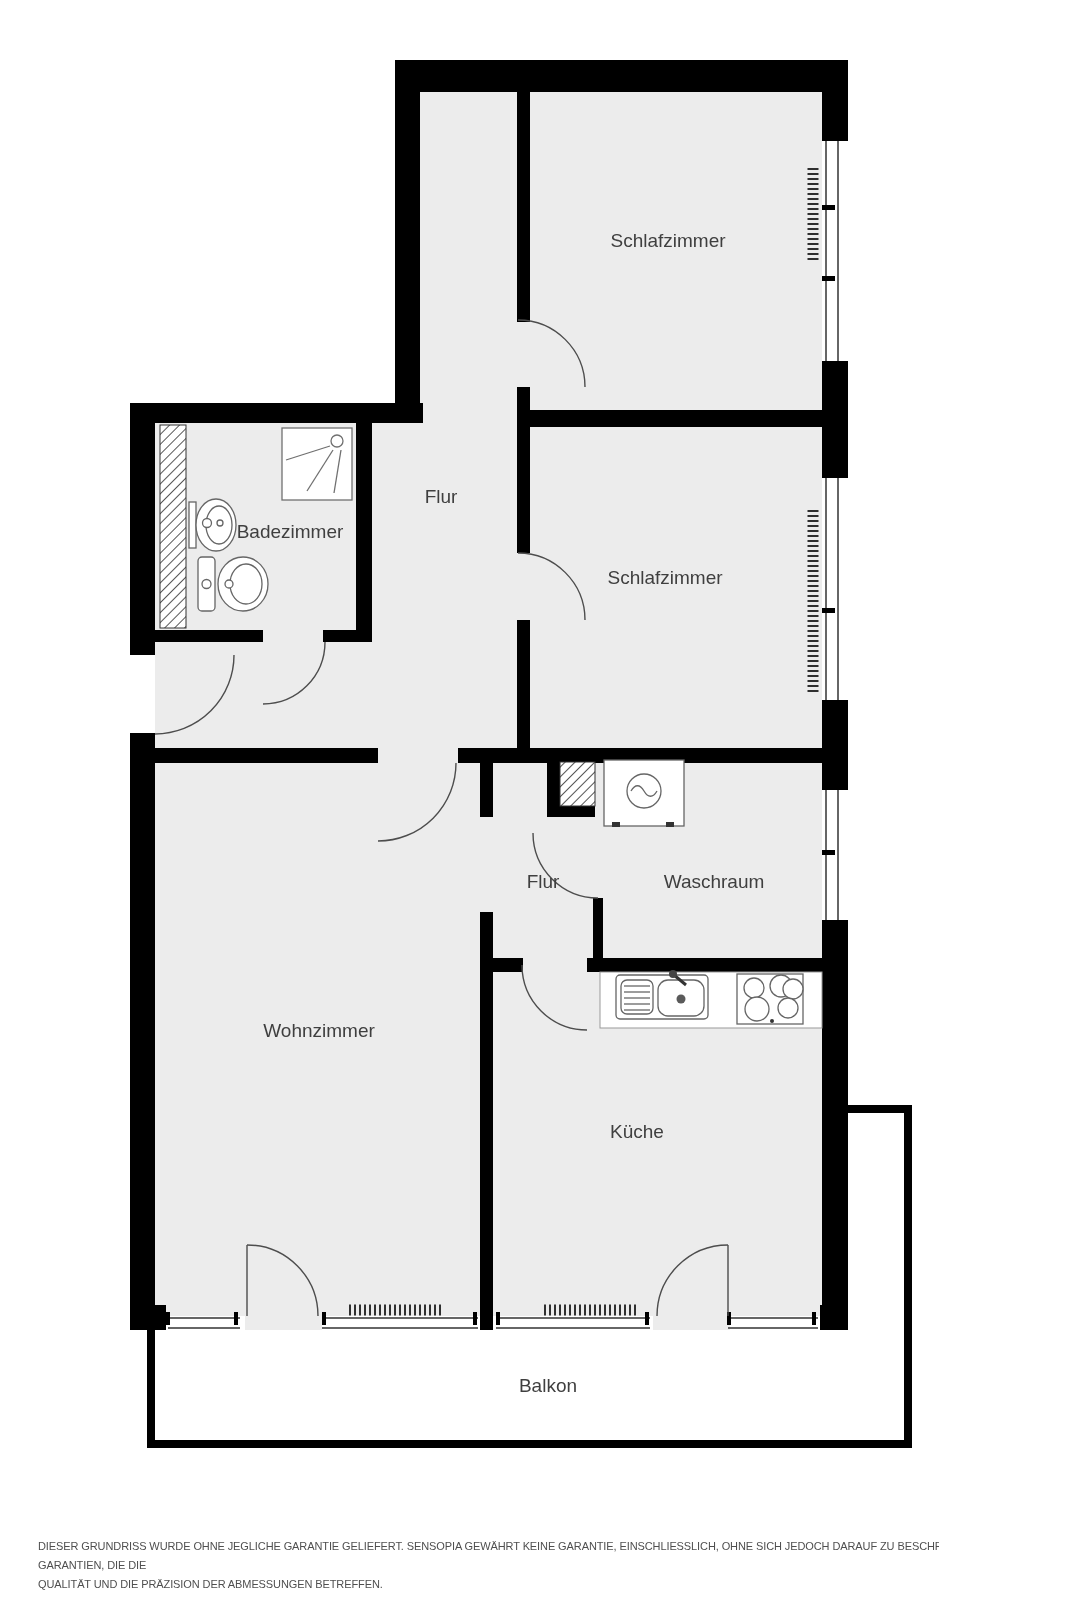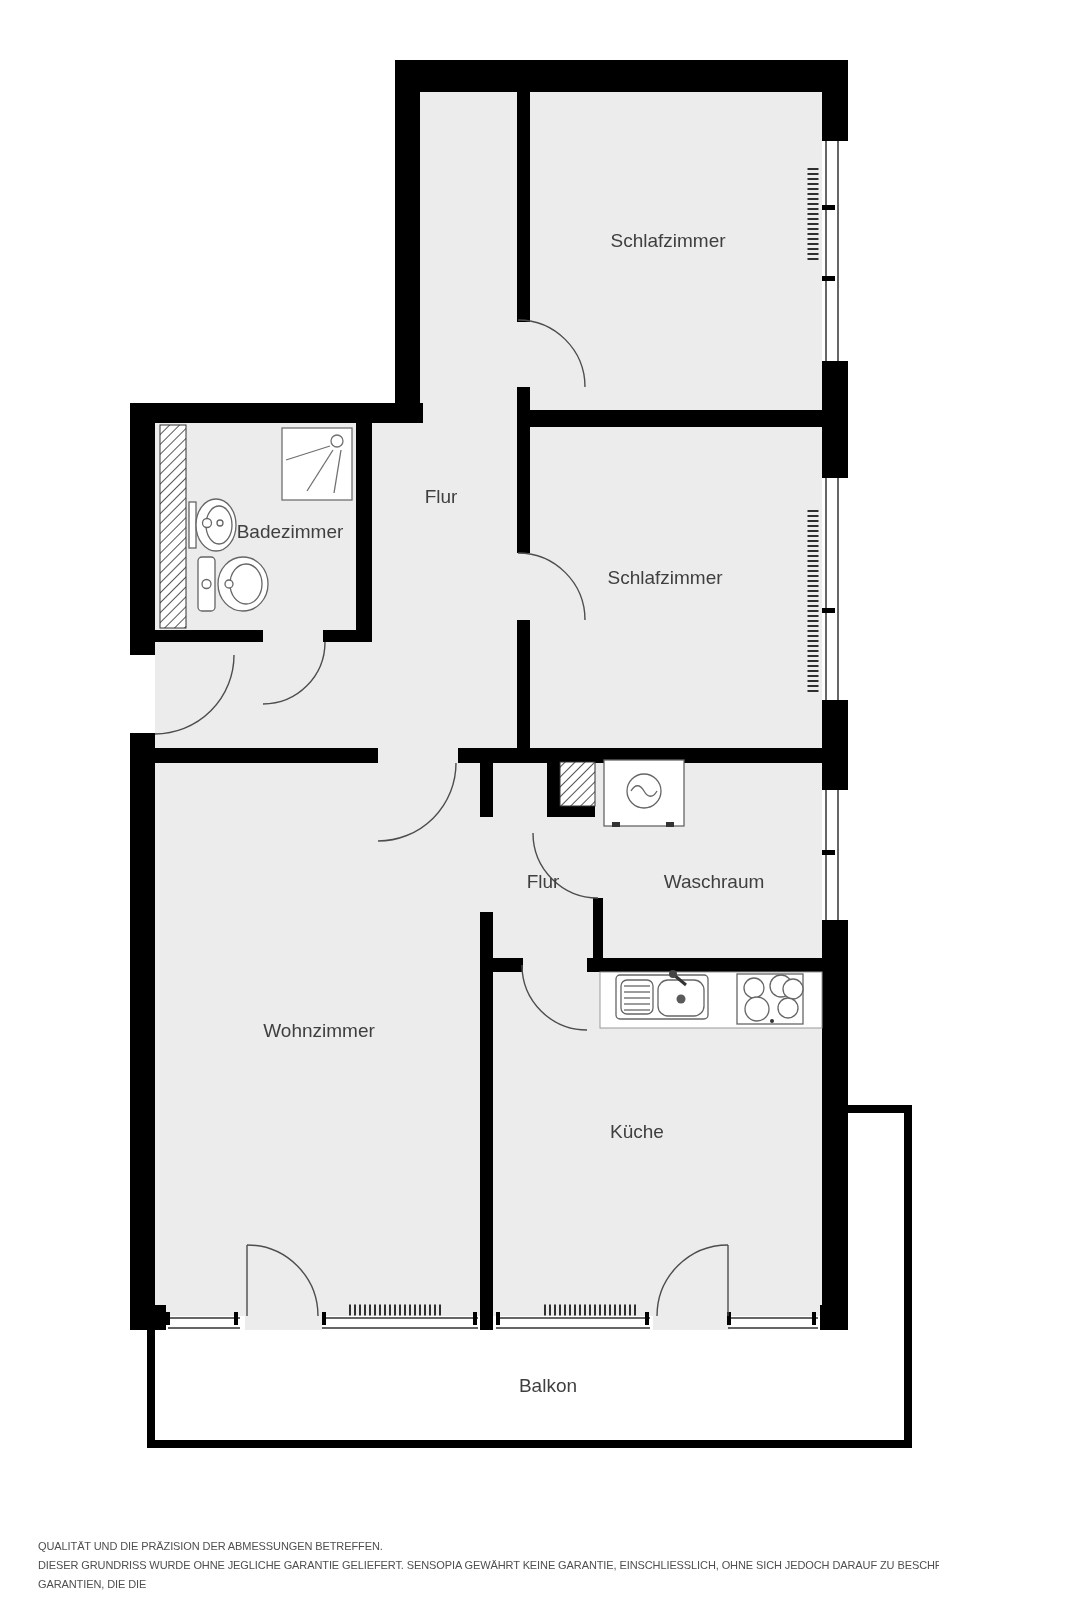--- a/index.html
+++ b/index.html
@@ -184,16 +184,16 @@
     <text class="room-label" x="290" y="538">Badezimmer</text>
     <text class="room-label" x="543" y="888">Flur</text>
     <text class="room-label" x="714" y="888">Waschraum</text>
     <text class="room-label" x="319" y="1037">Wohnzimmer</text>
     <text class="room-label" x="637" y="1138">Küche</text>
     <text class="room-label" x="548" y="1392">Balkon</text>
   </g>
 </svg>
 
 <div class="disclaimer">
+  <span>DIESER GRUNDRISS WURDE OHNE JEGLICHE GARANTIE GELIEFERT. SENSOPIA GEWÄHRT KEINE GARANTIE, EINSCHLIESSLICH, OHNE SICH JEDOCH DARAUF ZU BESCHRÄNKEN, GARANTIEN, DIE DIE</span>
   <span>QUALITÄT UND DIE PRÄZISION DER ABMESSUNGEN BETREFFEN.</span>
-  <span>DIESER GRUNDRISS WURDE OHNE JEGLICHE GARANTIE GELIEFERT. SENSOPIA GEWÄHRT KEINE GARANTIE, EINSCHLIESSLICH, OHNE SICH JEDOCH DARAUF ZU BESCHRÄNKEN, GARANTIEN, DIE DIE</span>
 </div>
 </div>
 
 </body></html>

